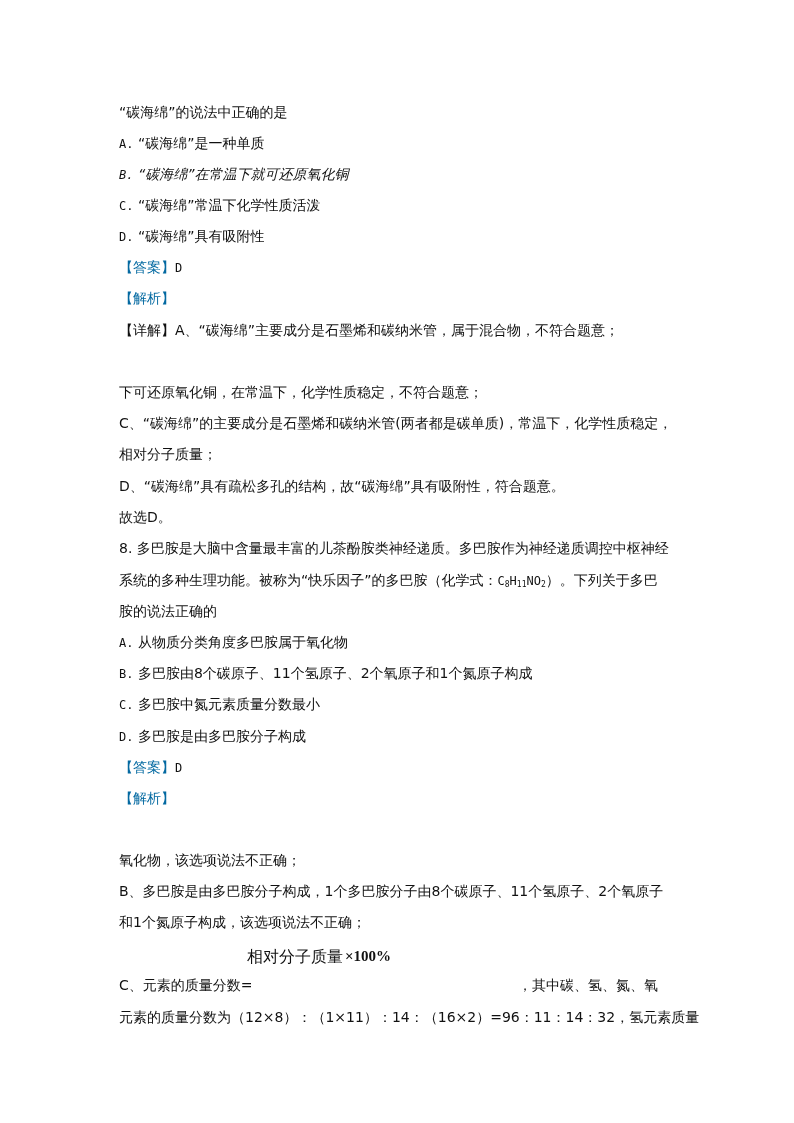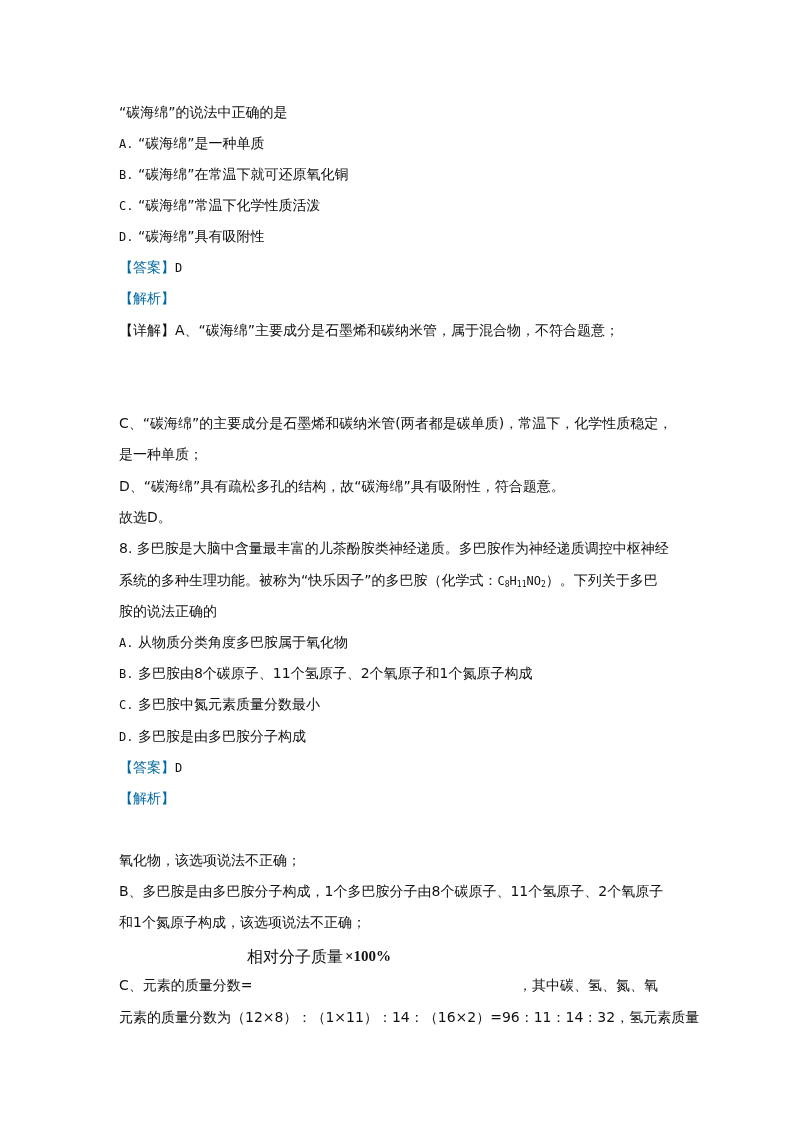--- a/index.html
+++ b/index.html
@@ -16,28 +16,29 @@
   .den { font-size: 16px; display: block; padding-top: 2px; }
   .times100 { display: inline-block; vertical-align: middle; font-weight: bold; font-family: "Liberation Serif", serif; font-size: 15px; margin-left: 2px; }
 </style>
 </head>
 <body>
 
 <div class="page">
 
   <div class="line" style="top:104px;">“碳海绵”的说法中正确的是</div>
   <div class="line" style="top:135px;"><span class="mono">A.</span> <span>“碳海绵”是一种单质</span></div>
-  <div class="line" style="top:166px;"><span class="mono">B.</span> <span>“碳海绵”在常温下就可还原氧化铜</span></div>
+  <div class="line" style="top:166px;font-style:italic;"><span class="mono">B.</span> <span>“碳海绵”在常温下就可还原氧化铜</span></div>
   <div class="line" style="top:197px;"><span class="mono">C.</span> <span>“碳海绵”常温下化学性质活泼</span></div>
   <div class="line" style="top:228px;"><span class="mono">D.</span> <span>“碳海绵”具有吸附性</span></div>
   <div class="line" style="top:259px;"><span class="blue">【答案】</span><span class="mono">D</span></div>
   <div class="line blue" style="top:290px;">【解析】</div>
   <div class="line" style="top:322px;"><span>【详解】</span><span>A、“碳海绵”主要成分是石墨烯和碳纳米管，属于混合物，不符合题意；</span></div>
+  <div class="line" style="top:384px;">下可还原氧化铜，在常温下，化学性质稳定，不符合题意；</div>
   <div class="line" style="top:415px;">C、“碳海绵”的主要成分是石墨烯和碳纳米管(两者都是碳单质)，常温下，化学性质稳定，</div>
-  <div class="line" style="top:446px;">是一种单质；</div>
+  <div class="line" style="top:446px;">相对分子质量；</div>
   <div class="line" style="top:478px;">D、“碳海绵”具有疏松多孔的结构，故“碳海绵”具有吸附性，符合题意。</div>
   <div class="line" style="top:509px;text-align:center;">故选D。</div>
 
   <div class="line" style="top:540px;">8. 多巴胺是大脑中含量最丰富的儿茶酚胺类神经递质。多巴胺作为神经递质调控中枢神经</div>
   <div class="line" style="top:572px;"><span>系统的多种生理功能。被称为“快乐因子”的多巴胺（化学式：</span><span class="mono"><span>C</span><sub>8</sub><span>H</span><sub>11</sub><span>NO</span><sub>2</sub></span><span>）。下列关于多巴</span></div>
   <div class="line" style="top:603px;">胺的说法正确的</div>
   <div class="line" style="top:634px;"><span class="mono">A.</span> <span>从物质分类角度多巴胺属于氧化物</span></div>
   <div class="line" style="top:665px;"><span class="mono">B.</span> <span>多巴胺由8个碳原子、11个氢原子、2个氧原子和1个氮原子构成</span></div>
   <div class="line" style="top:696px;"><span class="mono">C.</span> <span>多巴胺中氮元素质量分数最小</span></div>
   <div class="line" style="top:728px;"><span class="mono">D.</span> <span>多巴胺是由多巴胺分子构成</span></div>

